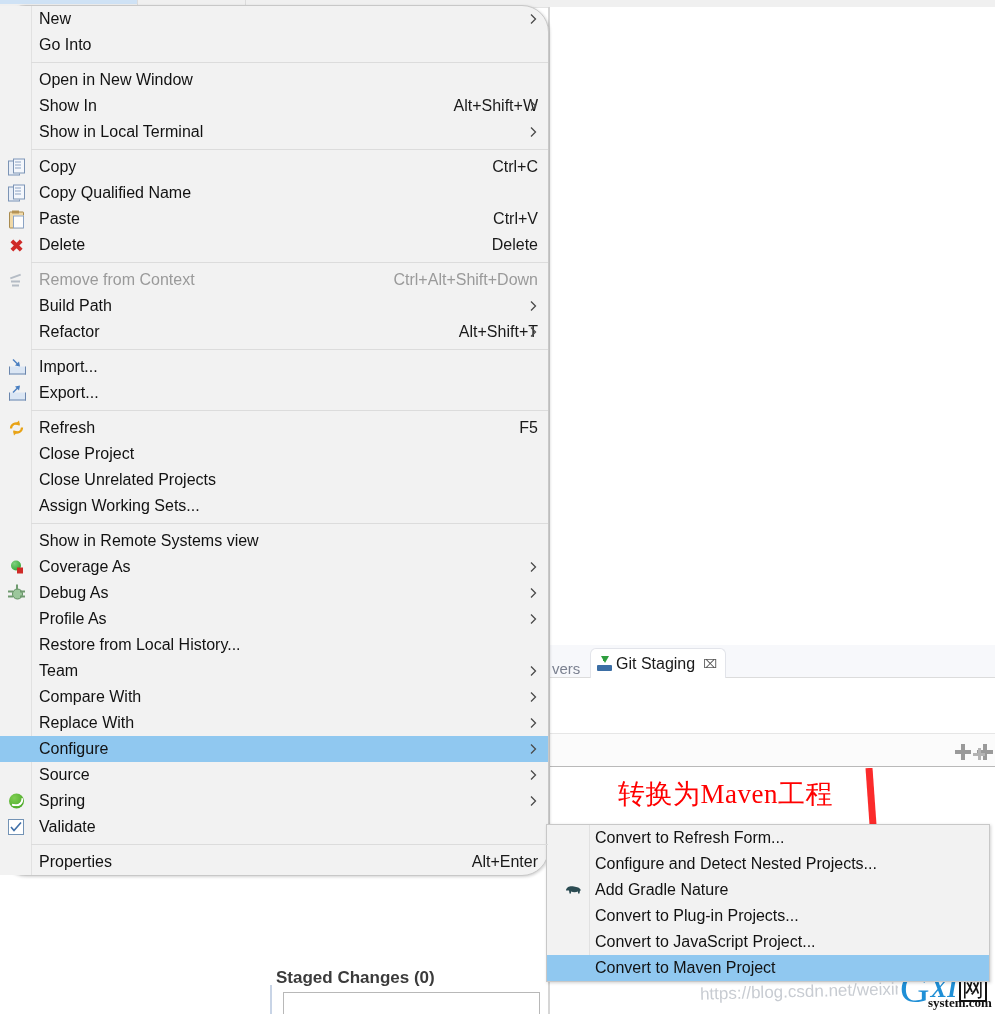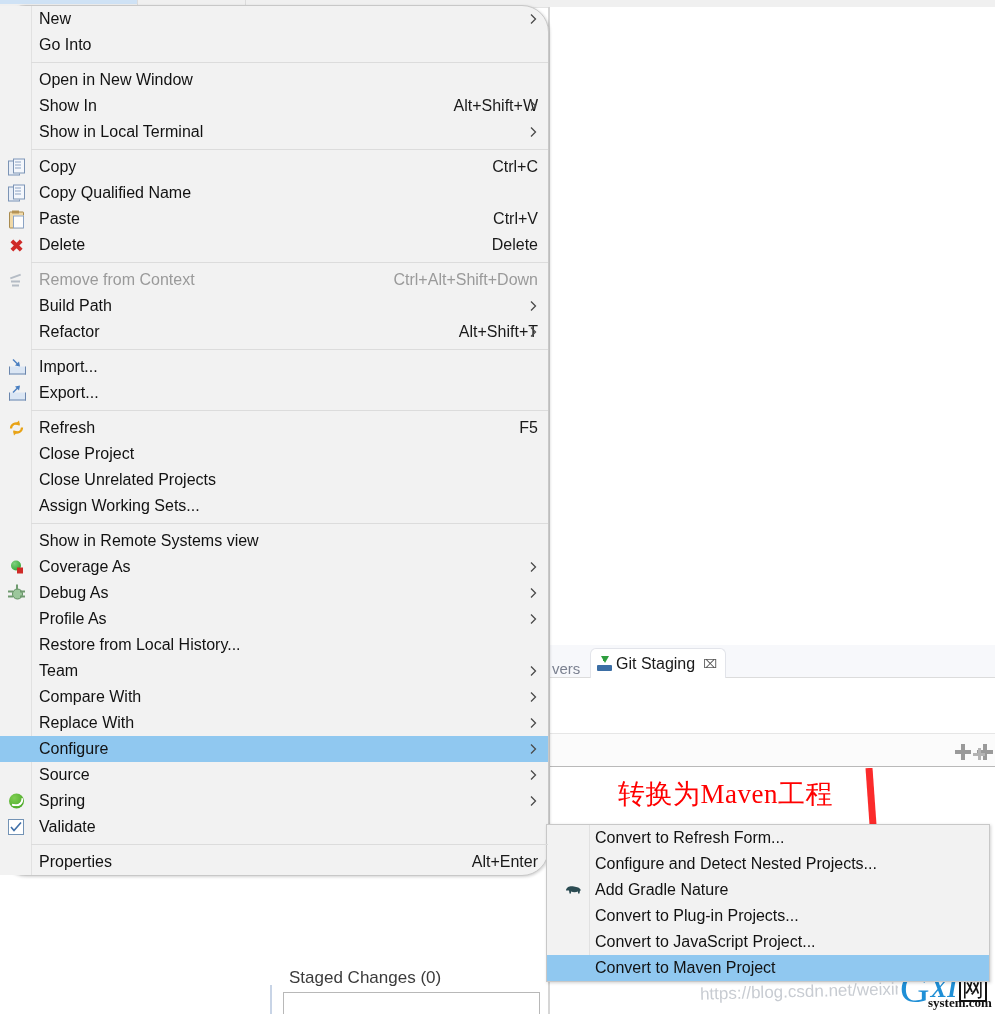--- a/index.html
+++ b/index.html
@@ -59,21 +59,21 @@
   .plus-icon { position:absolute; top:744px; width:16px; height:16px; }
   .plus-icon .pv { position:absolute; left:6px; top:0; width:4px; height:16px; background:#9a9a9a; }
   .plus-icon .ph { position:absolute; left:0; top:6px; width:16px; height:4px; background:#9a9a9a; }
   .plus-icon.p1 { left:955px; }
   .plus-icon.p2 { left:977px; }
   .plus-icon .pv2 { position:absolute; left:1px; top:4px; width:3px; height:12px; background:#b4b4b4; }
   .plus-icon .ph2 { position:absolute; left:-4px; top:9px; width:12px; height:3px; background:#b4b4b4; }
 
   
   .staged-label {
-    position:absolute; left:289px; top:968px; font-size:17px; font-weight:normal; color:#3b3b3b;
+    position:absolute; left:276px; top:968px; font-size:17px; font-weight:bold; color:#3b3b3b;
     white-space:nowrap;
   }
   .staged-box {
     position:absolute; left:283px; top:992px; width:255px; height:22px;
     background:#ffffff; border:1px solid #b8b8b8;
   }
   .bottom-vline { position:absolute; left:270px; top:985px; width:2px; height:29px; background:#c8d4e6; }
   .bottom-scroll { position:absolute; left:985px; top:978px; width:10px; height:36px; background:#9ec7ec; }
 
   

